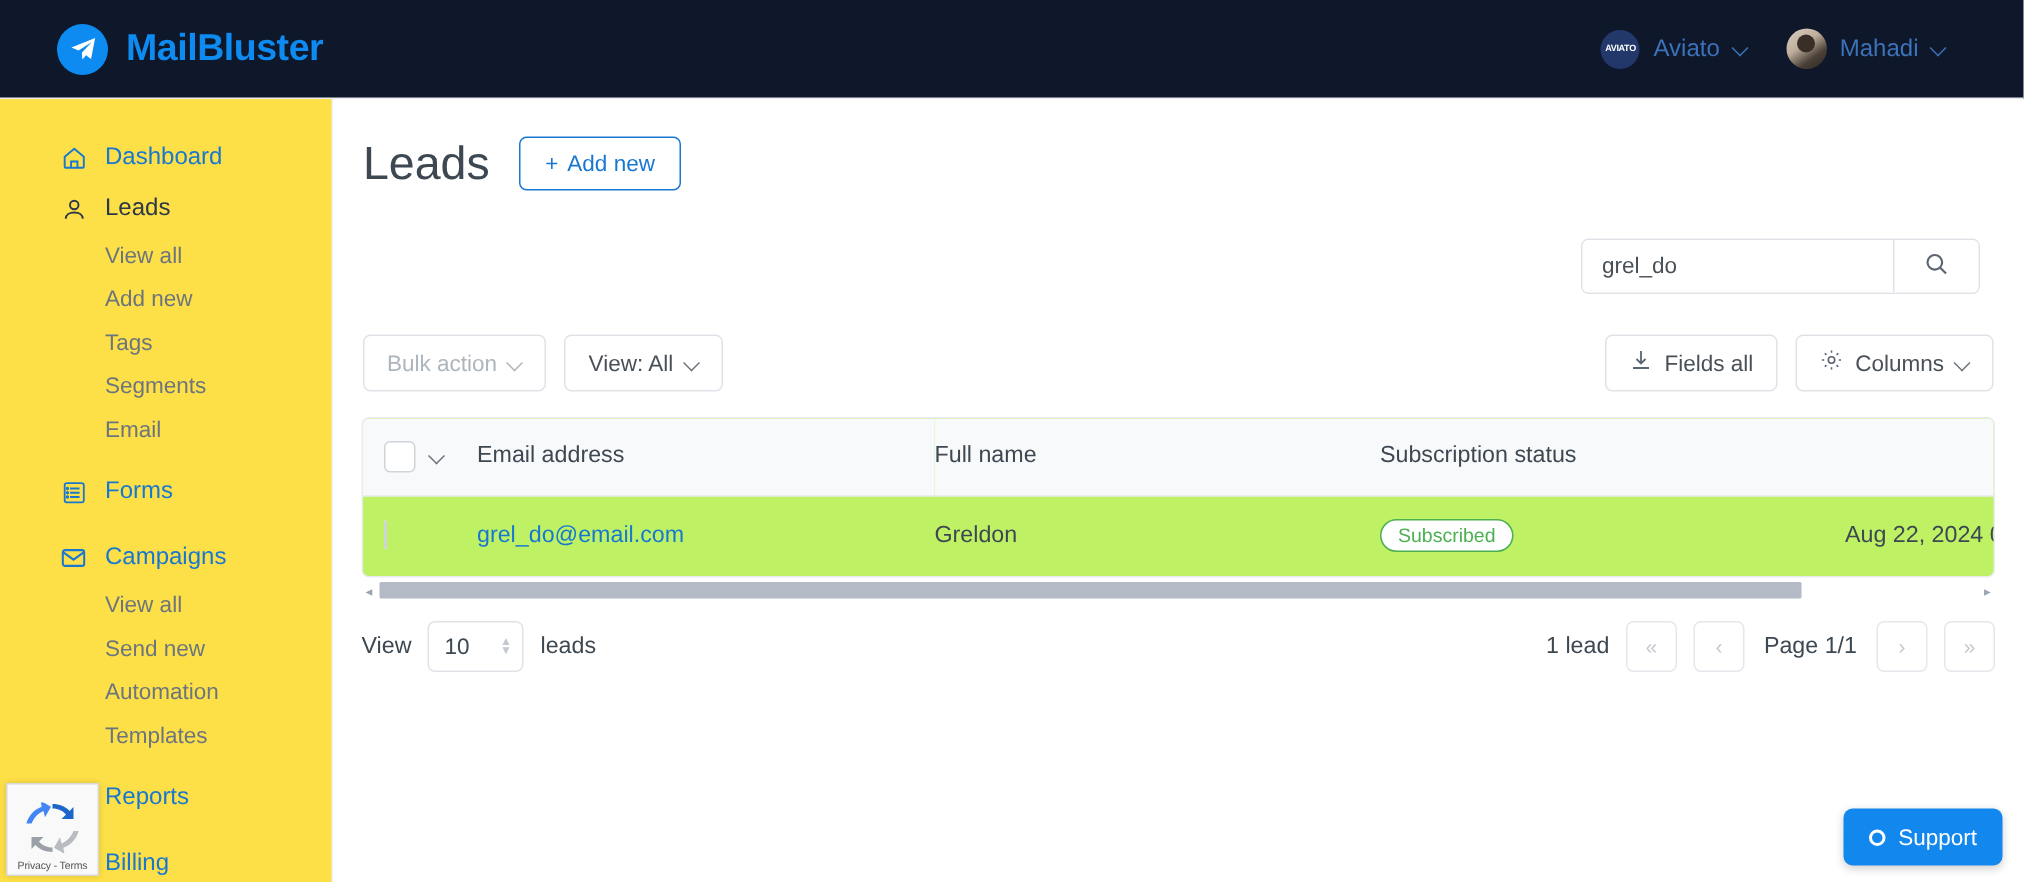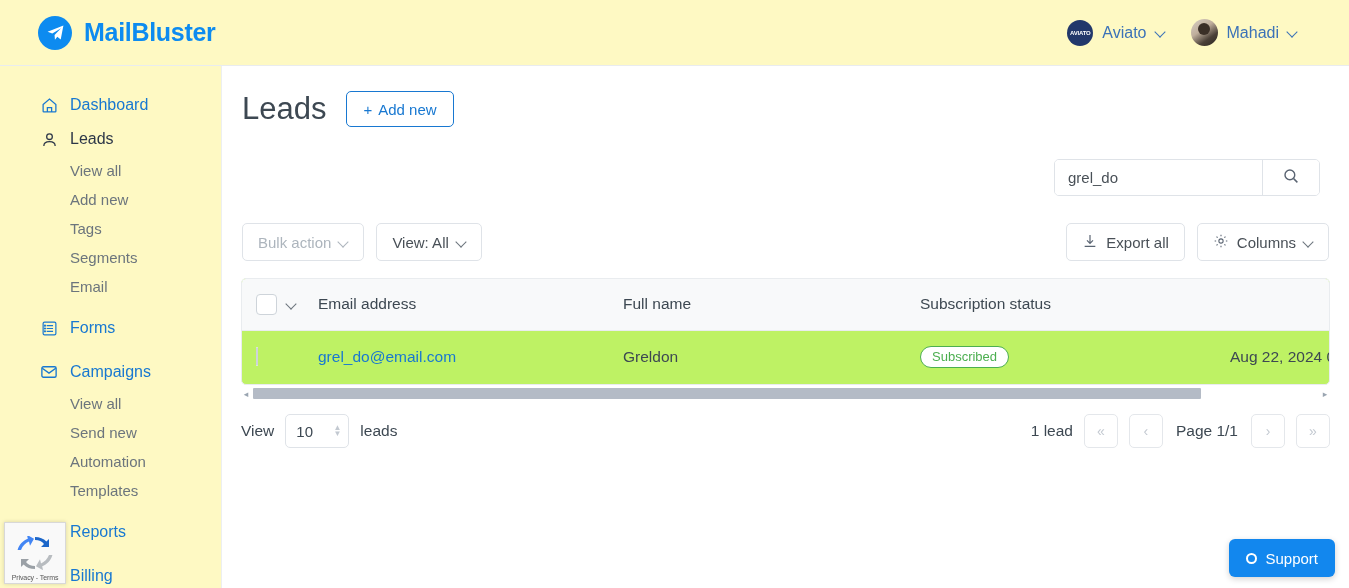--- a/index.html
+++ b/index.html
@@ -7,21 +7,21 @@
     width: 1349px; height: 588px;
     font-family: "Liberation Sans", sans-serif;
     background: #ffffff;
     overflow: hidden;
     color: #333;
   }
   
   .topbar {
     position: absolute; top: 0; left: 0;
     width: 1349px; height: 66px;
-    background: #fef9c3;
+    background: #0f172a;
     border-bottom: 1px solid #e9ecef;
     display: flex; align-items: center;
   }
   .brand { display: flex; align-items: center; margin-left: 38px; gap: 12px; }
   .brand-mark {
     width: 34px; height: 34px; border-radius: 50%;
     background: #0d8bf0; display: flex; align-items: center; justify-content: center;
   }
   .brand-name {
     font-size: 25px; font-weight: bold; color: #0d8bf0; letter-spacing: -0.3px;
@@ -49,21 +49,21 @@
   .chev::before {
     content:""; position:absolute; left:0; top:0;
     width:7px; height:7px;
     border-right: 1.6px solid currentColor; border-bottom: 1.6px solid currentColor;
     transform: rotate(45deg);
   }
   
   .sidebar {
     position: absolute; top: 66px; left: 0;
     width: 222px; height: 522px;
-    background: #fef9c3;
+    background: #fde047;
     border-right: 1px solid #eceff1;
     padding-top: 22px;
   }
   .nav-item {
     display: flex; align-items: center; gap: 12px;
     height: 34px; padding-left: 40px;
     font-size: 16px; color: #1878d1; cursor: pointer;
   }
   .nav-item.active { color: #2d3748; }
   .nav-icon { width: 18px; height: 18px; display: flex; align-items: center; justify-content: center; flex: none; }
@@ -337,21 +337,21 @@
         <span class="chev" style="color:#6c757d"></span>
       </button>
     </div>
     <div class="toolbar-right">
       <button class="btn">
         <span>
           <svg width="16" height="16" viewBox="0 0 24 24" fill="none" stroke="#5a6472" stroke-width="1.8">
             <path d="M12 3v12M7.5 11l4.5 4.5L16.5 11M4 20h16"></path>
           </svg>
         </span>
-        <span>Export all</span>
+        <span>Fields all</span>
       </button>
       <button class="btn">
         <span>
           <svg width="16" height="16" viewBox="0 0 24 24" fill="none" stroke="#5a6472" stroke-width="1.6">
             <circle cx="12" cy="12" r="3.2"></circle>
             <path d="M12 2.5v2.2M12 19.3v2.2M21.5 12h-2.2M4.7 12H2.5M18.7 5.3l-1.6 1.6M6.9 17.1l-1.6 1.6M18.7 18.7l-1.6-1.6M6.9 6.9 5.3 5.3"></path>
           </svg>
         </span>
         <span>Columns</span>
         <span class="chev" style="color:#6c757d"></span>

